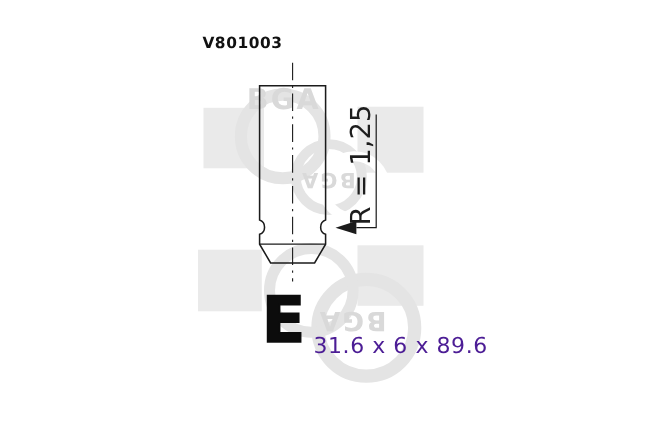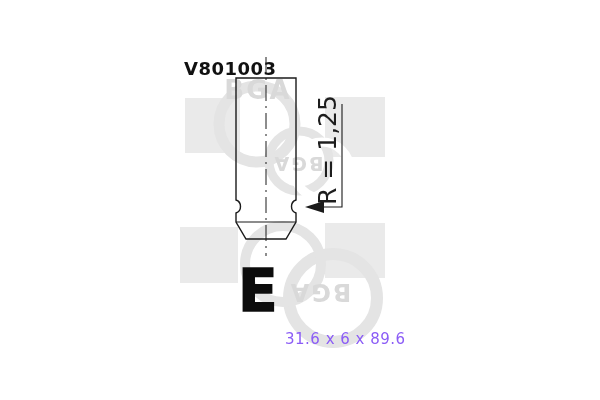--- a/index.html
+++ b/index.html
@@ -17,33 +17,33 @@
   .wm-ring-white{fill:none;stroke:#ffffff;}
   .wm-text{fill:#d9d9d9;font-weight:bold;font-family:"DejaVu Sans",sans-serif;letter-spacing:2px;}
 
   
   .draw{stroke:#1b1b1b;fill:none;}
   .draw-fill{fill:#1b1b1b;stroke:none;}
 
   
   .overlay{position:absolute;color:#141414;white-space:nowrap;}
   .part-number{
-    left:184px;top:58px;font-size:18px;font-weight:bold;letter-spacing:0.5px;color:#111111;
+    left:184px;top:32px;font-size:14px;font-weight:bold;letter-spacing:0.5px;color:#111111;
   }
   .radius-label{
     left:272px;top:136px;width:112px;height:28px;
     font-size:25px;color:#1d1d1d;text-align:center;line-height:28px;
     transform:rotate(-90deg);transform-origin:center center;
   }
   .valve-letter{
     left:238px;top:262px;font-size:58px;line-height:1;font-weight:bold;color:#0c0c0c;
     -webkit-text-stroke:1.5px #0c0c0c;
   }
   .dimensions-label{
-    left:285px;top:302px;font-size:15px;color:#8b5cf6;letter-spacing:0.5px;margin-top:28px;
+    left:285px;top:302px;font-size:20px;color:#4c1d95;letter-spacing:0.5px;
   }
 </style>
 </head>
 <body>
 
 <div class="stage">
 
   <svg class="layer" width="600" height="400" viewBox="0 0 600 400" aria-hidden="true">
     <rect class="wm-square" x="185" y="98" width="55" height="55"></rect>
     <rect class="wm-square" x="325" y="97" width="60" height="60"></rect>

